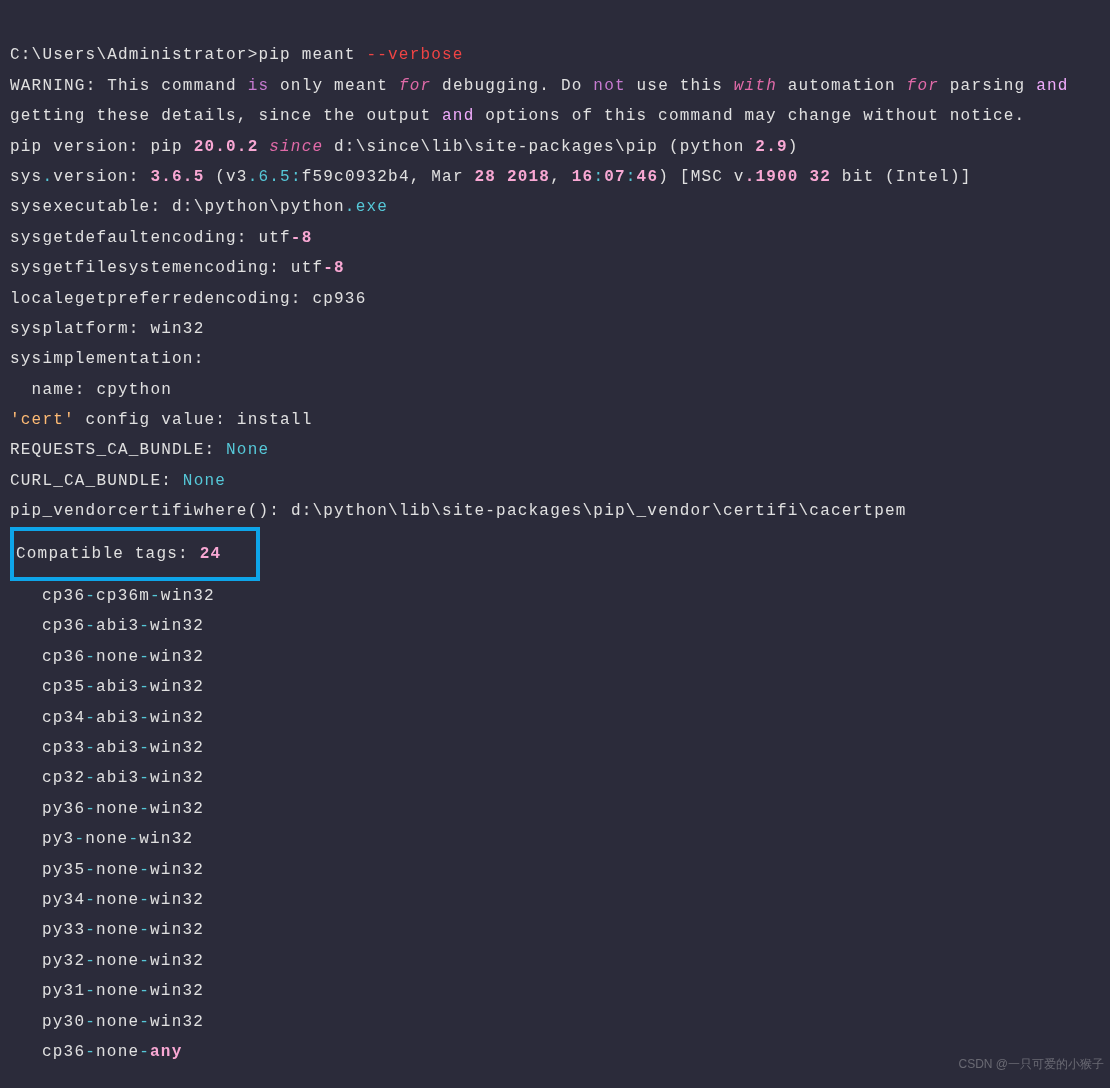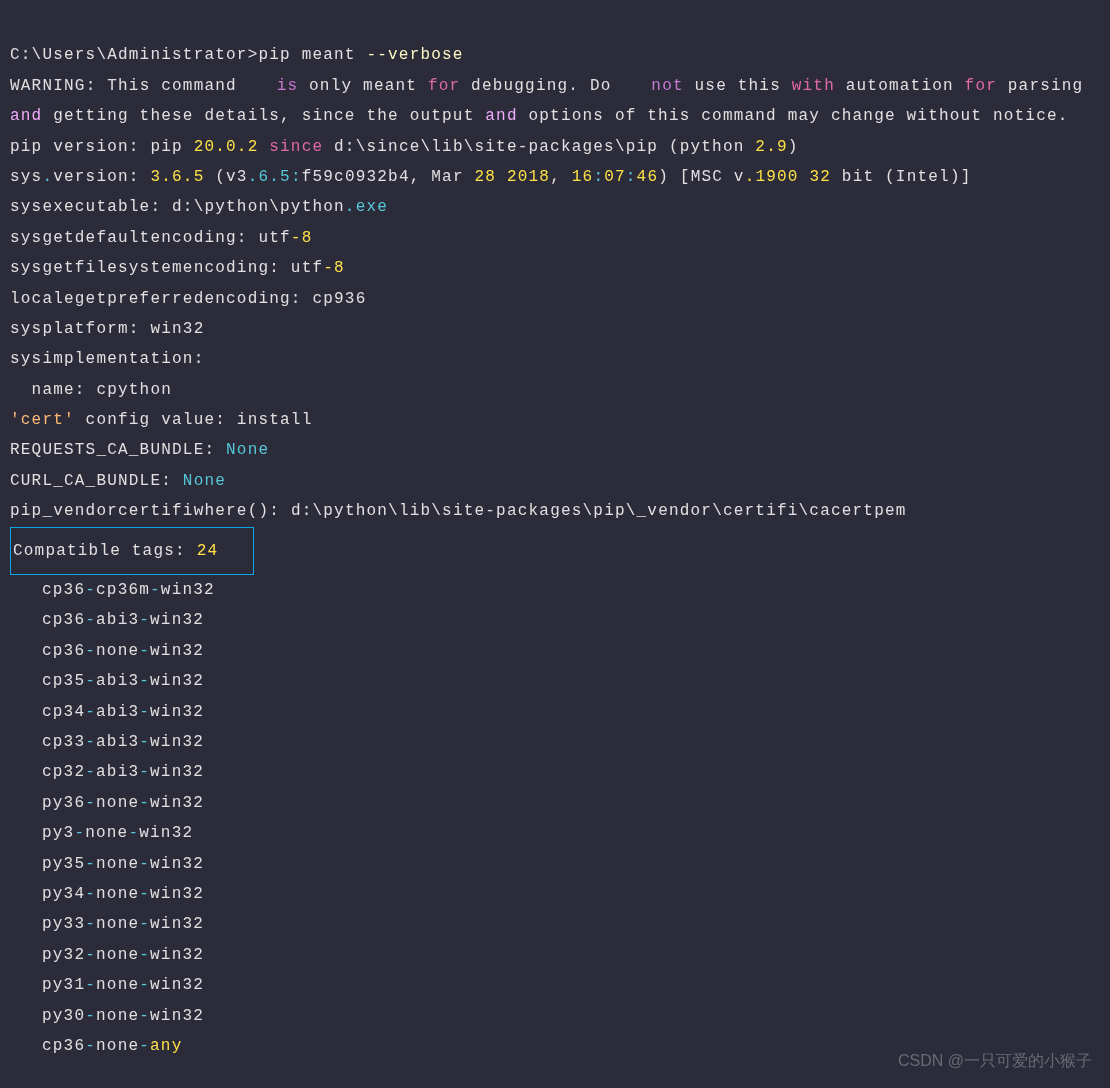--- a/index.html
+++ b/index.html
@@ -15,41 +15,41 @@
     box-sizing: border-box;
     overflow: hidden;
     position: relative;
   }
   .terminal {
     white-space: pre-wrap;
     word-wrap: break-word;
     letter-spacing: 1.2px;
   }
   .c-white { color: #e0e0e0; }
-  .c-gray  { color: #fef9c3; }
+  .c-gray  { color: #ef4444; }
   .c-cyan  { color: #56c8d8; }
-  .c-pink  { color: #e06aa8; }
-  .c-magenta { color: #c67ad0; margin-left: 29px; }
-  .c-yellow { color: #fde047; }
+  .c-pink  { color: #e06aa8; font-style: italic; }
+  .c-magenta { color: #c67ad0; }
+  .c-yellow { color: #f9a8d4; font-weight: bold; }
   .c-mint  { color: #fdba74; }
   .c-purple{ color: #f0abfc; }
   .highlight {
-    border: 1px solid #0ea5e9;
+    border: 4px solid #0ea5e9;
     display: inline-block;
     padding: 12px 2px;
     line-height: 1.4;
   }
   .indent2 { padding-left: 32px; display: inline-block; }
   .watermark {
     position: absolute;
-    right: 18px;
+    right: 6px;
     bottom: 12px;
     color: rgba(220,220,220,0.35);
     font-family: sans-serif;
-    font-size: 16px;
+    font-size: 12px;
     letter-spacing: 0;
   }
 </style>
 </head>
 <body>
 
 <div class="terminal">
 <span><span class="c-white">C:\Users\Administrator&gt;</span><span class="c-white">pip meant </span><span class="c-gray">--verbose</span></span>
 <span><span class="c-white">WARNING</span><span class="c-white">: This command </span><span class="c-magenta">is</span><span class="c-white"> only meant </span><span class="c-pink">for</span><span class="c-white"> debugging. Do </span><span class="c-magenta">not</span><span class="c-white"> use this </span><span class="c-pink">with</span><span class="c-white"> automation </span><span class="c-pink">for</span><span class="c-white"> parsing </span><span class="c-purple">and</span><span class="c-white"> getting these details, since the output </span><span class="c-purple">and</span><span class="c-white"> options of this command may change without notice.</span></span>
 <span><span class="c-white">pip version: pip </span><span class="c-yellow">20.0.2</span><span class="c-pink"> since</span><span class="c-white"> d:\since\lib\site-packages\pip (python </span><span class="c-yellow">2.9</span><span class="c-white">)</span></span>

